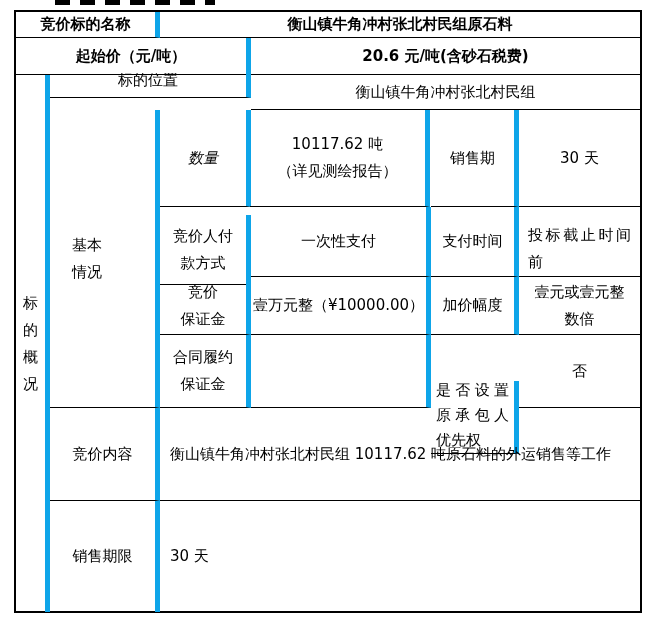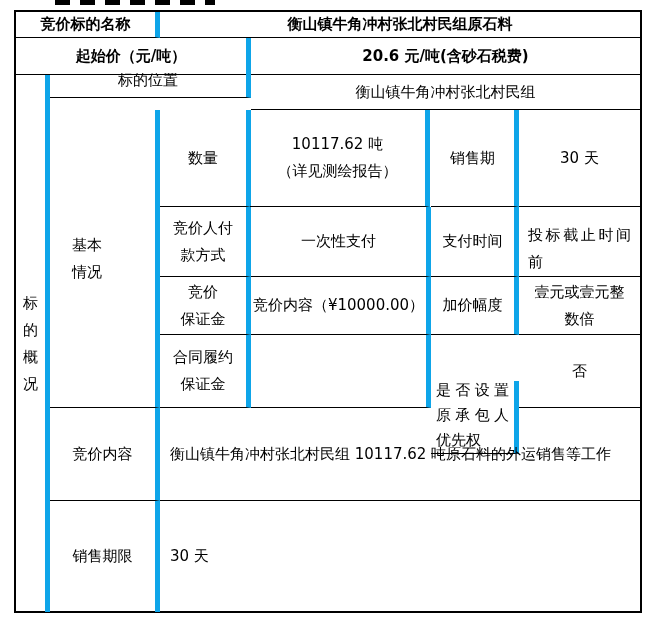--- a/index.html
+++ b/index.html
@@ -66,37 +66,37 @@
 的
 概
 况</div>
 
     <div class="cell" style="left:34px;top:51px;width:201px;height:35px;">标的位置</div>
     <div class="cell no-br" style="left:235px;top:63px;width:389px;height:35px;">衡山镇牛角冲村张北村民组</div>
 
     <div class="cell left pad22" style="left:34px;top:98px;width:110px;height:298px;">基本
 情况</div>
 
-    <div class="cell" style="left:144px;top:98px;width:91px;height:97px;">数量</div>
+    <div class="cell" style="left:144px;top:98px;width:91px;height:97px;font-style:italic;">数量</div>
     <div class="cell" style="left:234px;top:98px;width:180px;height:97px;">10117.62 吨
 （详见测绘报告）</div>
     <div class="cell" style="left:415px;top:98px;width:88px;height:97px;">销售期</div>
     <div class="cell no-br" style="left:503px;top:98px;width:121px;height:97px;">30 天</div>
 
-    <div class="cell" style="left:144px;top:195px;width:91px;height:70px;">竞价人付
+    <div class="cell" style="left:144px;top:203px;width:91px;height:70px;">竞价人付
 款方式</div>
     <div class="cell" style="left:235px;top:195px;width:180px;height:70px;">一次性支付</div>
     <div class="cell" style="left:415px;top:195px;width:88px;height:70px;">支付时间</div>
     <div class="cell no-br justify-cell" style="left:503px;top:195px;width:121px;height:70px;padding:0 9px;">
       <div class="jin">投标截止时间前</div>
     </div>
 
     <div class="cell" style="left:144px;top:265px;width:91px;height:58px;">竞价
 保证金</div>
-    <div class="cell" style="left:235px;top:265px;width:180px;height:58px;">竞价内容（¥10000.00）</div>
+    <div class="cell" style="left:235px;top:265px;width:180px;height:58px;">壹万元整（¥10000.00）</div>
     <div class="cell" style="left:415px;top:265px;width:88px;height:58px;">加价幅度</div>
     <div class="cell no-br" style="left:503px;top:265px;width:121px;height:58px;">壹元或壹元整
 数倍</div>
 
     <div class="cell" style="left:144px;top:323px;width:91px;height:73px;">合同履约
 保证金</div>
     <div class="cell" style="left:235px;top:323px;width:180px;height:73px;"></div>
     <div class="cell justify-cell" style="left:415px;top:323px;width:88px;height:73px;padding:0 5px;line-height:25px;margin-top:46px;">
       <div class="jin">是否设置原承包人优先权</div>
     </div>

